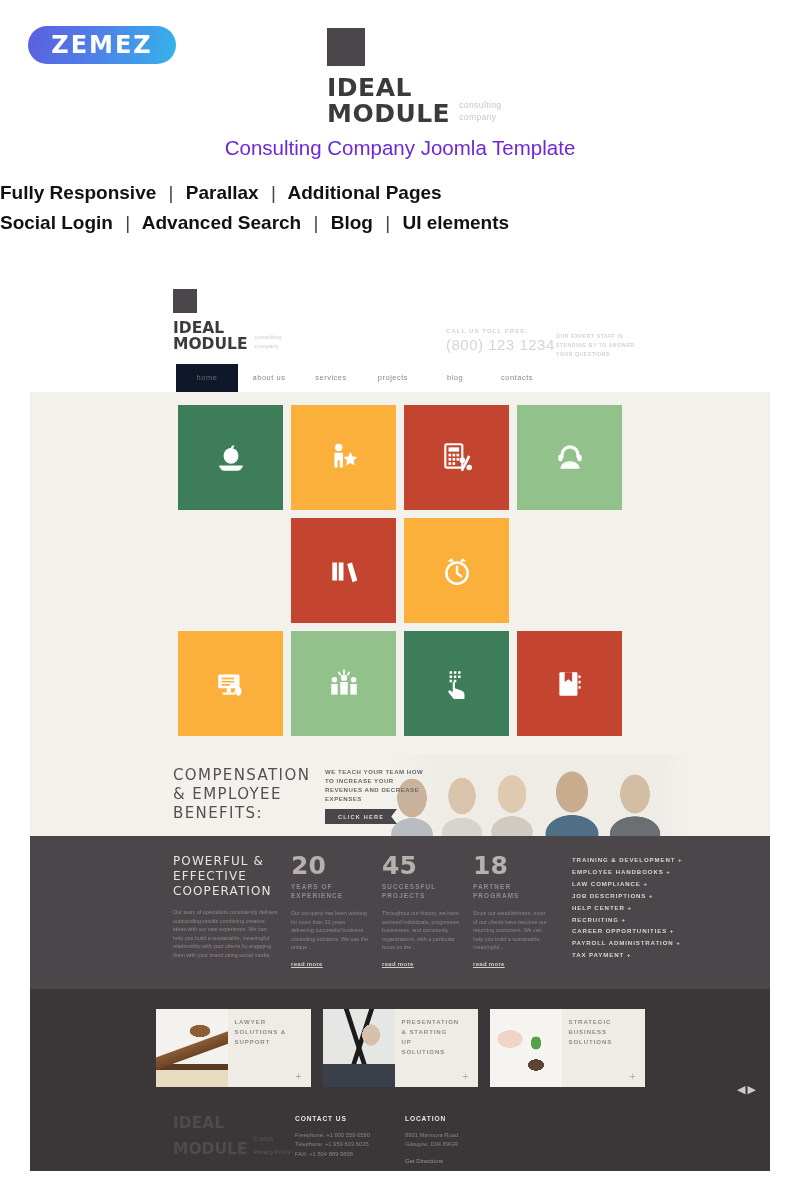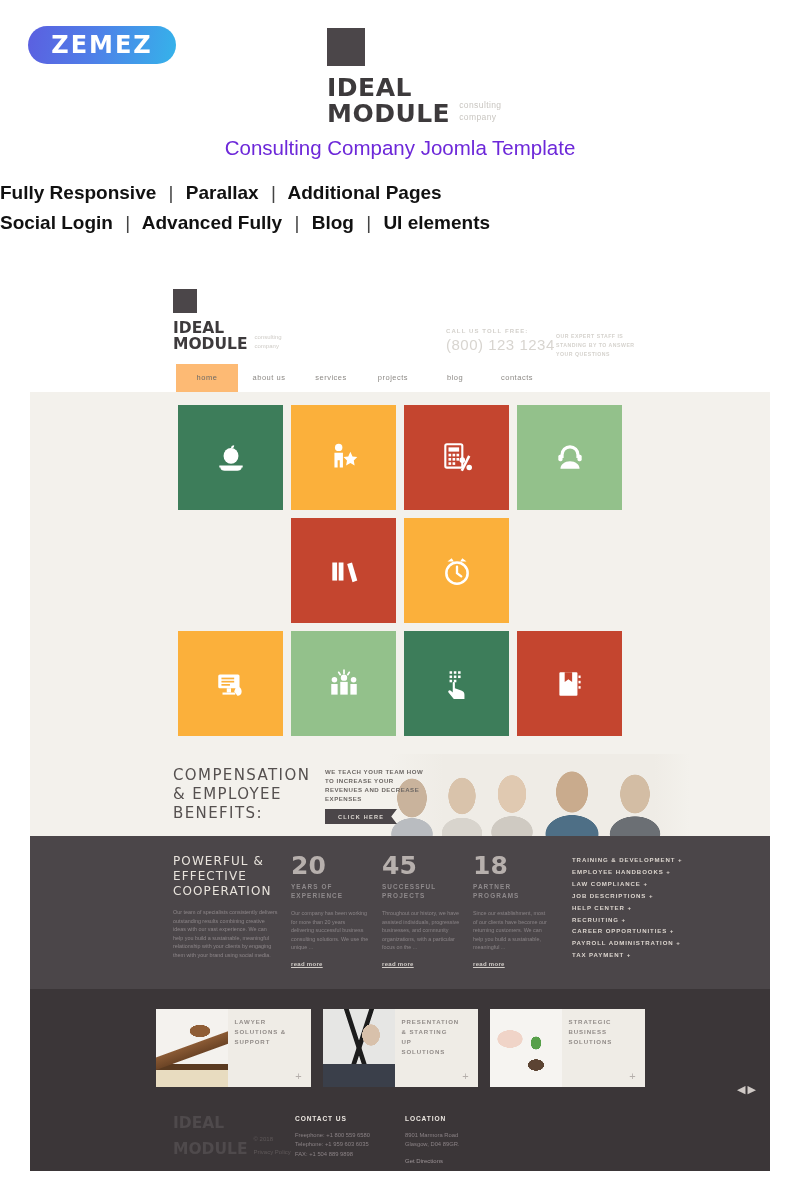--- a/index.html
+++ b/index.html
@@ -67,21 +67,21 @@
   .sh-note {
     position: absolute; left: 526px; top: 51px; width: 80px;
     font-size: 5.2px; color: #d5d2cd; line-height: 1.7; letter-spacing: 0.5px; font-weight: bold;
   }
 
   .sh-nav { position: absolute; left: 146px; bottom: 0; display: flex; }
   .nav-item {
     font-size: 7.5px; color: #8d8a86; letter-spacing: 0.5px;
     padding: 9px 0 10px 0; text-align: center; width: 62px;
   }
-  .nav-item.active { background: #fdba74; color: #6d6a66; }
+  .nav-item.active { background: #0f172a; color: #6d6a66; }
 
   
   .tiles { background: #f3f1ec; padding: 13px 0 10px 0; position: relative; }
   .tile-row { display: flex; justify-content: center; gap: 8px; margin-bottom: 8px; }
   .tile { width: 105px; height: 105px; display: flex; align-items: center; justify-content: center; }
   .tile svg { width: 34px; height: 34px; fill: #fff; }
   .tile-wide {
     width: 218px; height: 105px; background: #4b4649; color: #e4e0da;
     display: flex; flex-direction: column; align-items: center; justify-content: center;
     position: relative;
@@ -233,21 +233,21 @@
     <div>
       <span>Fully Responsive</span>
       <span class="sep">|</span>
       <span>Parallax</span>
       <span class="sep">|</span>
       <span>Additional Pages</span>
     </div>
     <div>
       <span>Social Login</span>
       <span class="sep">|</span>
-      <span>Advanced Fully</span>
+      <span>Advanced Search</span>
       <span class="sep">|</span>
       <span>Blog</span>
       <span class="sep">|</span>
       <span>UI elements</span>
     </div>
   </div>
 </div>
 
 <div class="preview">
 

